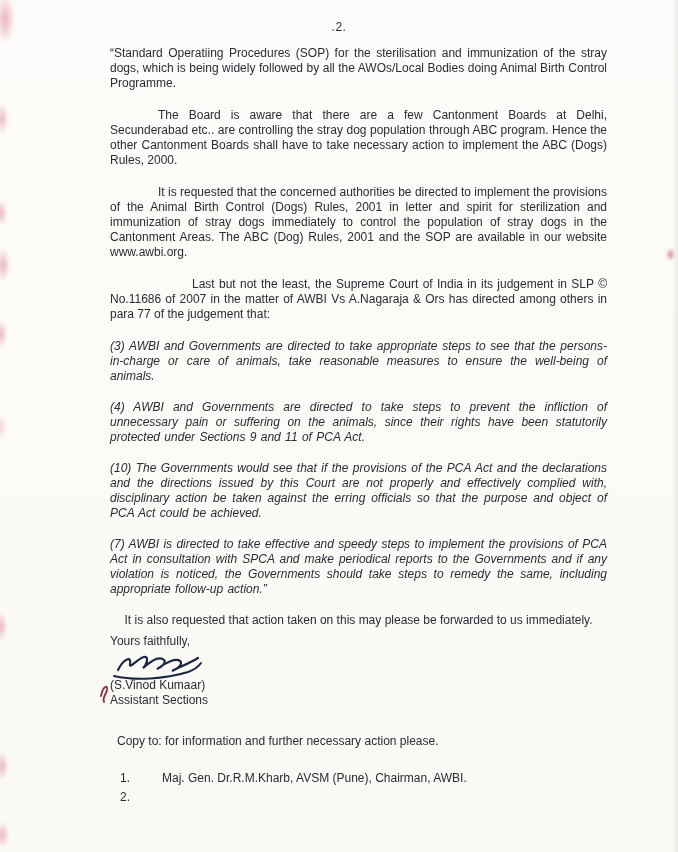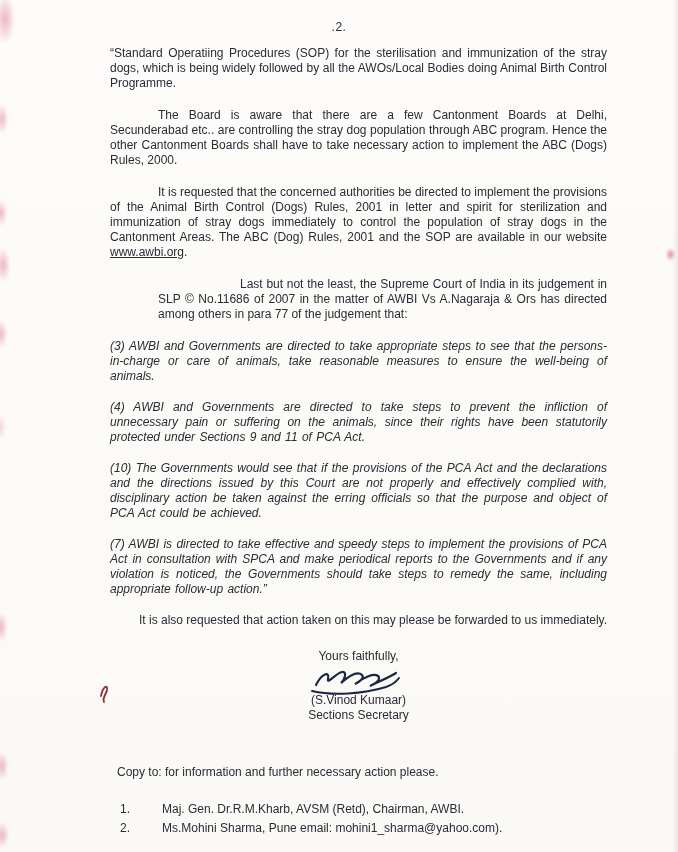--- a/index.html
+++ b/index.html
@@ -42,41 +42,40 @@
     position: relative;
     padding: 46px 71px 0 110px;
     font-size: 12px;
     line-height: 15px;
   }
   .para {
     text-align: justify;
     margin-bottom: 17px;
   }
   .indent    { text-indent: 48px; }
-  .indent-lg { text-indent: 82px; margin-left: 48px; }
+  .indent-lg { text-indent: 82px; }
   .link {
-    text-decoration: underline;
     color: inherit;
   }
   .quote {
     font-style: italic;
     margin-bottom: 16px;
     text-align: justify;
     word-spacing: 1px;
   }
-  .closing { margin-bottom: 21px; text-align: right; }
+  .closing { margin-bottom: 6px; text-align: center; }
   .signoff {
-    text-align: center;
+    text-align: left;
     margin-top: 4px;
   }
   .signoff .valediction { margin-bottom: 1px; }
   .sig { height: 34px; margin: -2px 6px -4px 0; }
   .sig svg { display: inline-block; }
   .copyto {
-    margin-top: 42px;
+    margin-top: 26px;
     padding-left: 7px;
   }
   .cc { margin-top: 22px; padding-left: 10px; }
   .cc-row { display: flex; margin-bottom: 4px; }
   .cc-num { width: 42px; flex: 0 0 42px; }
   .pen-mark {
     position: absolute;
     left: 98px; top: 682px;
     pointer-events: none;
   }
@@ -126,30 +125,29 @@
 
     <div class="signoff">
       <div class="valediction">Yours faithfully,</div>
       <div class="sig">
         <svg width="96" height="34" viewBox="0 0 96 34">
           <path d="M8 22 C14 10 22 8 20 16 C19 22 28 10 34 9 C40 8 36 18 33 20 C42 12 50 8 54 12 C57 15 50 20 47 21 C56 14 66 10 70 13 C74 16 66 22 62 23 C72 18 82 14 88 10" stroke="#1b2742" stroke-width="2.2" fill="none" stroke-linecap="round"></path>
           <path d="M4 28 C25 33 55 31 78 24 C84 22 88 19 91 15" stroke="#1b2742" stroke-width="2" fill="none" stroke-linecap="round"></path>
         </svg>
       </div>
       <div>(S.Vinod Kumaar)</div>
-      <div>Sections Secretary</div>
+      <div>Assistant Sections</div>
     </div>
 
     <p class="copyto">Copy to: for information and further necessary action please.</p>
 
     <div class="cc">
       <div class="cc-row">
         <span class="cc-num">1.</span>
-        <span class="cc-text">Maj. Gen. Dr.R.M.Kharb, AVSM (Retd), Chairman, AWBI.</span>
+        <span class="cc-text">Maj. Gen. Dr.R.M.Kharb, AVSM (Pune), Chairman, AWBI.</span>
       </div>
       <div class="cc-row">
         <span class="cc-num">2.</span>
-        <span class="cc-text">Ms.Mohini Sharma, Pune email: mohini1_sharma@yahoo.com).</span>
       </div>
     </div>
 
   </main>
 </div>
 
 </body></html>

